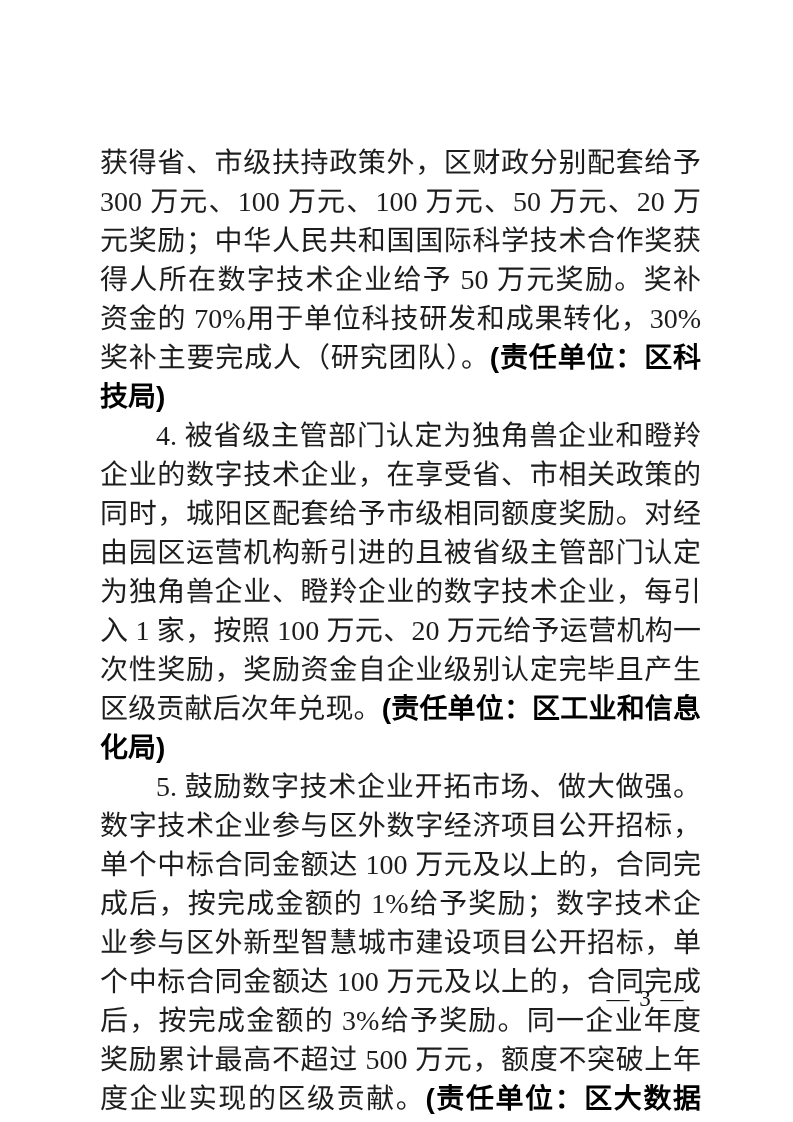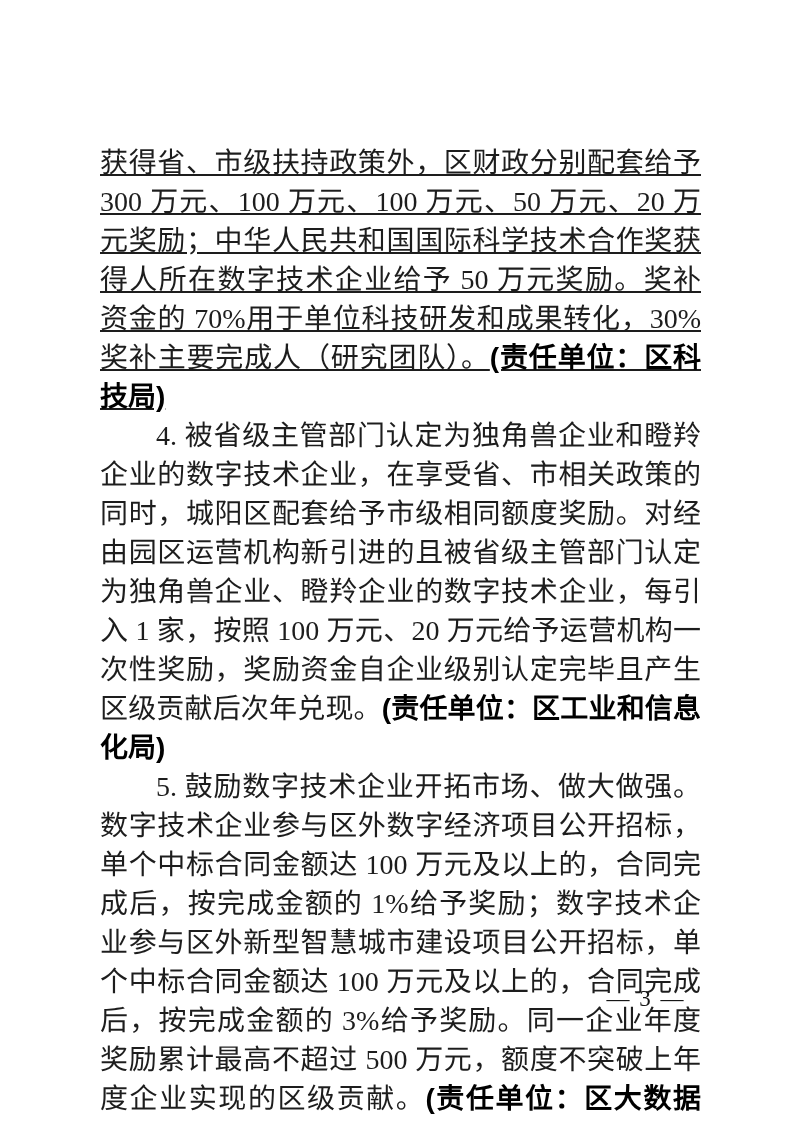--- a/index.html
+++ b/index.html
@@ -28,21 +28,20 @@
     line-height: 39px;
     color: #1d1d1d;
     text-align: justify;
     text-justify: inter-ideograph;
     text-indent: 2em;
     word-break: break-all;
     font-family: "Liberation Serif", "DejaVu Serif", serif;
   }
   p.para.no-indent {
     text-indent: 0;
-    text-decoration: underline;
   }
   .unit-text {
     font-family: "Liberation Sans", "DejaVu Sans", sans-serif;
     font-weight: 700;
     color: #000000;
   }
   .page-number {
     position: absolute;
     top: 986px;
     left: 603px;

